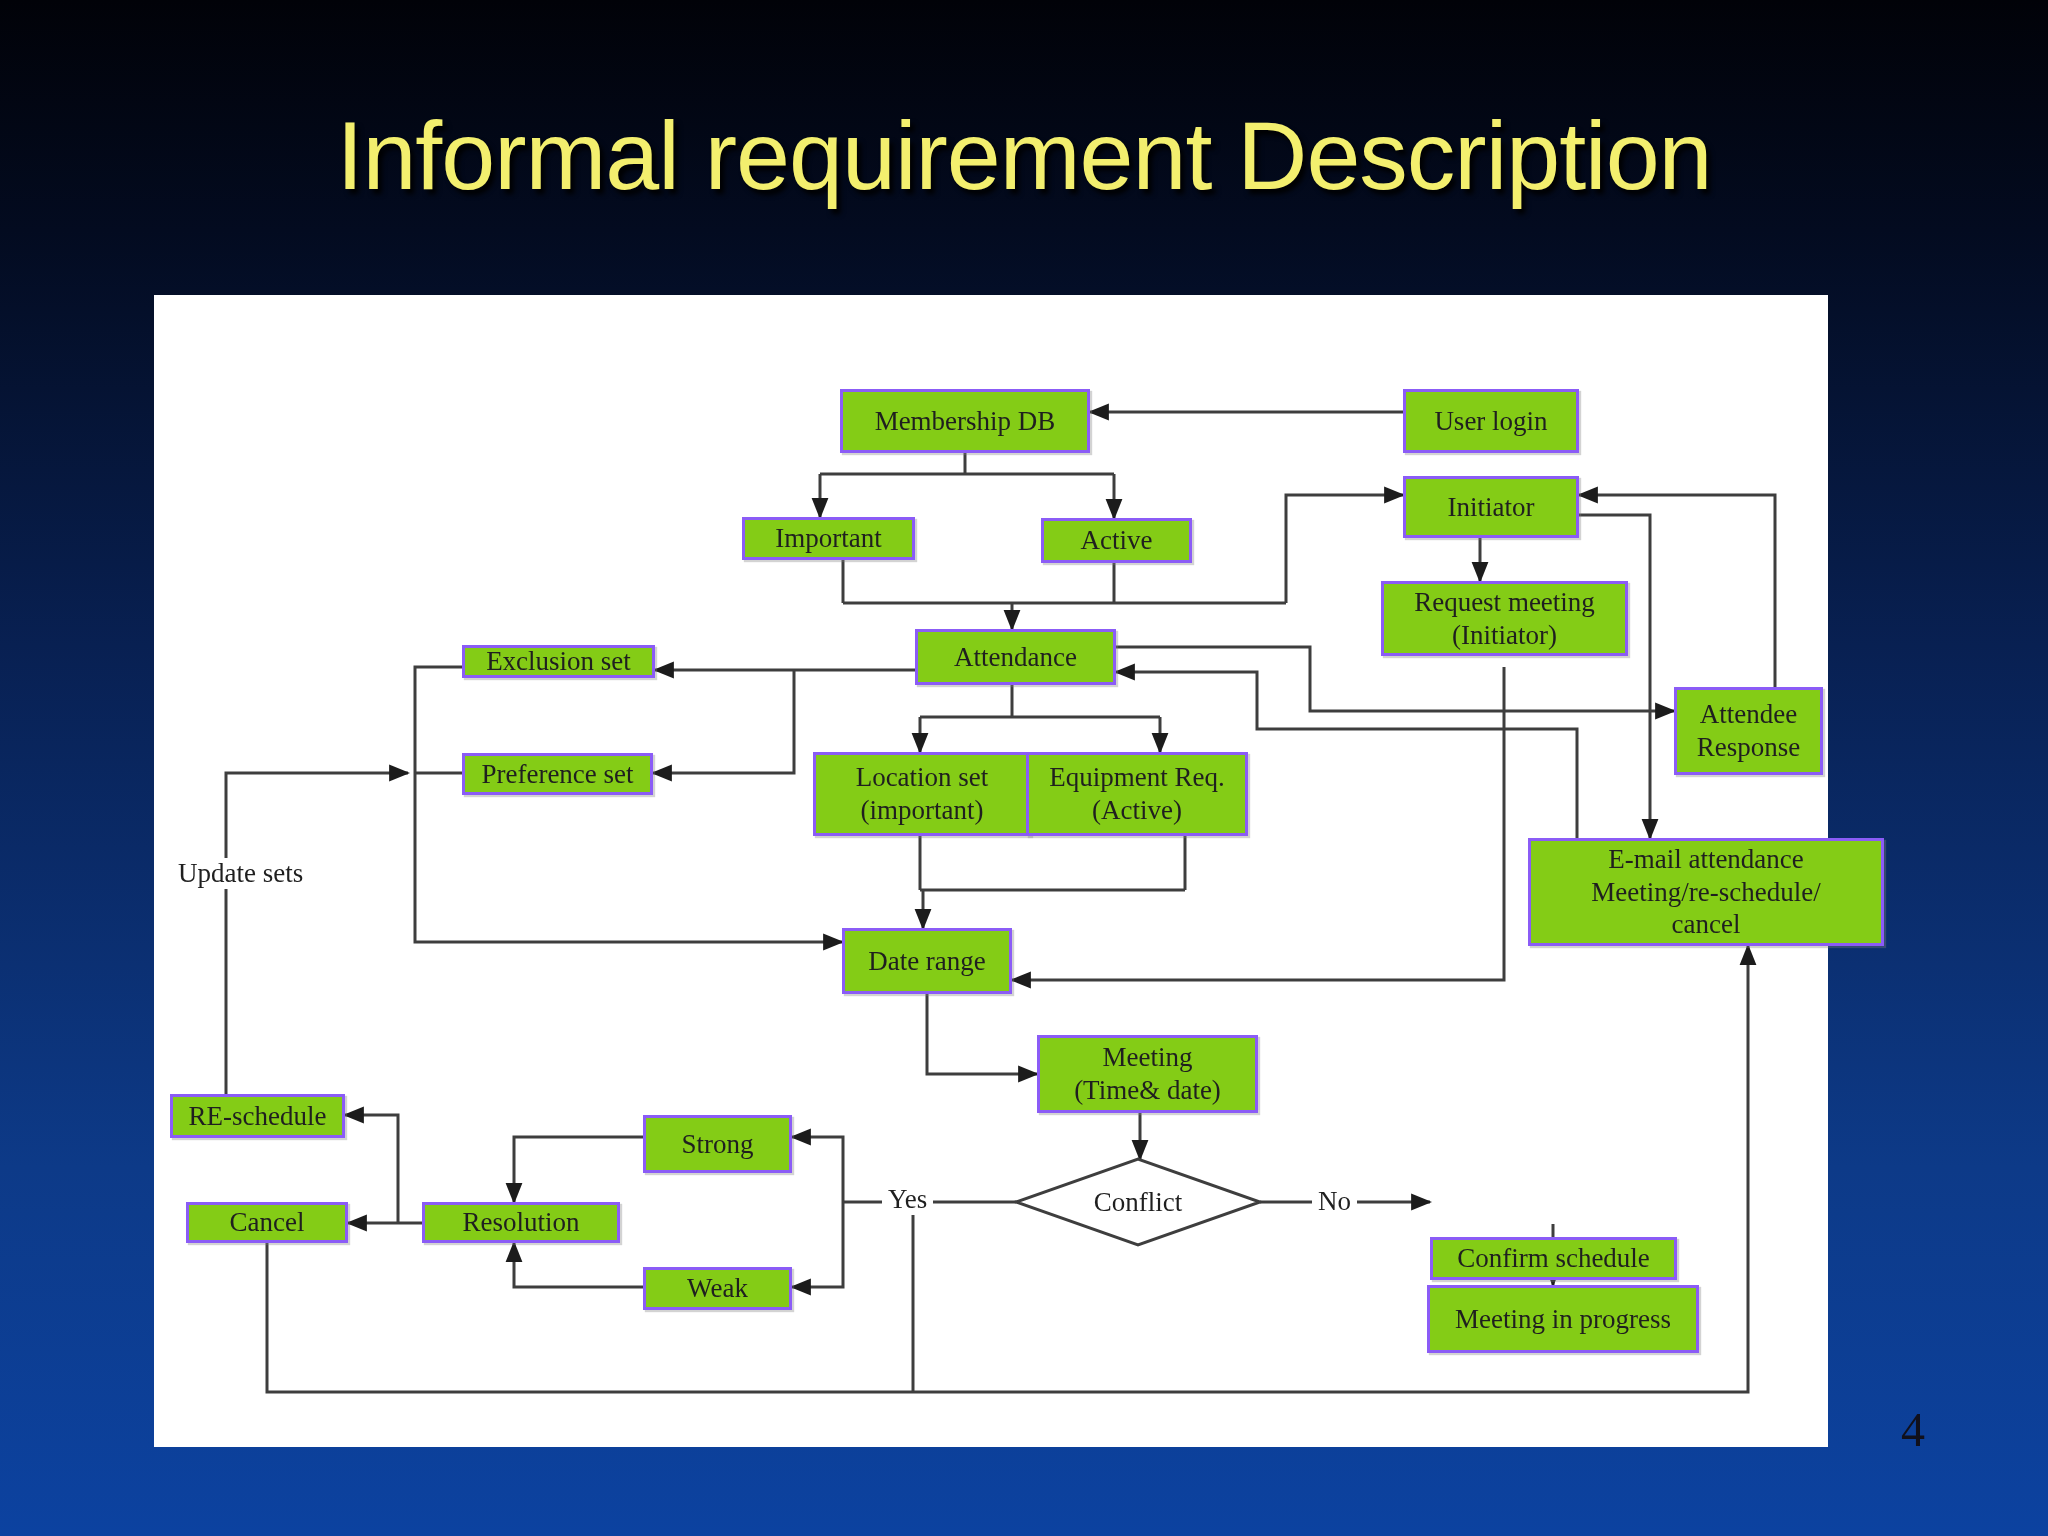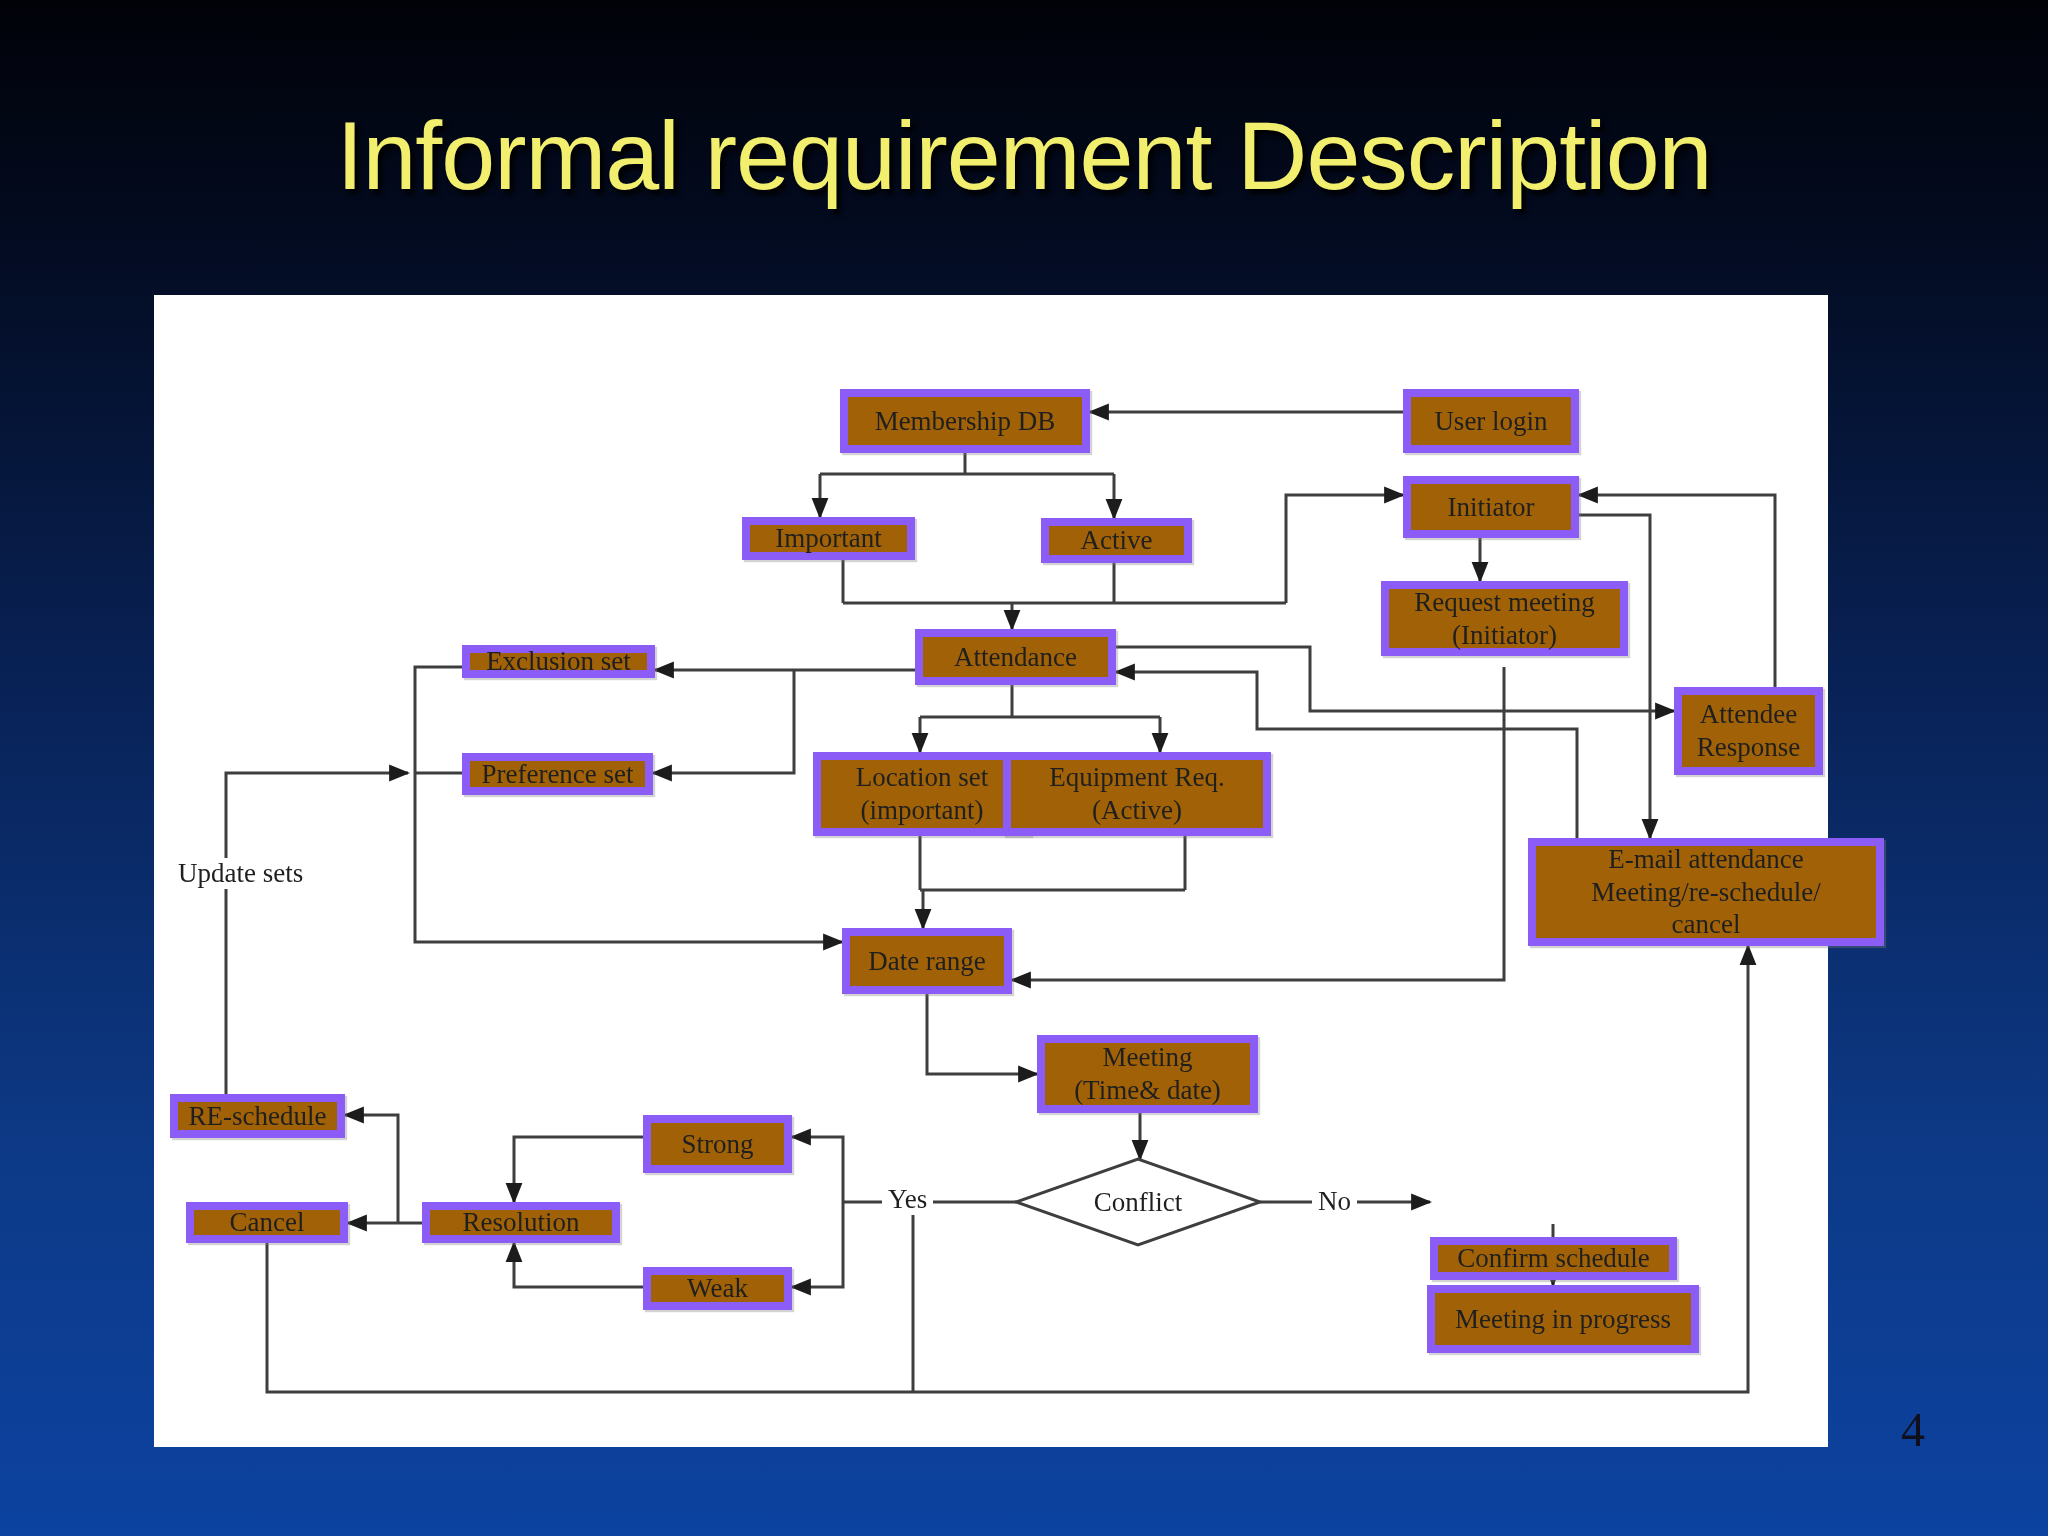--- a/index.html
+++ b/index.html
@@ -16,21 +16,21 @@
     white-space:nowrap;
   }
   .panel{
     position:absolute;left:154px;top:295px;width:1674px;height:1152px;
   }
   #edge-layer{
     position:absolute;left:0;top:0;width:2048px;height:1536px;
   }
   .node{
     position:absolute;box-sizing:border-box;
-    border:8px solid #8b5cf6;background:#a16207;
+    border:3px solid #8b5cf6;background:#84cc16;
     display:flex;flex-direction:column;align-items:center;justify-content:center;
     font-size:27px;line-height:1.22;text-align:center;
     box-shadow:2px 2px 1px rgba(130,130,130,0.35);
   }
   .node.diamond{border:none;background:transparent;box-shadow:none;}
   .flabel{
     position:absolute;font-size:27px;padding:0 6px;white-space:nowrap;
   }
   .page-num{
     position:absolute;left:1880px;top:1402px;width:66px;text-align:center;
@@ -121,21 +121,21 @@
     <div class="node" style="left: 462px; top: 645px; width: 193px; height: 33px; color: rgb(31, 31, 31);">
       <div>Exclusion set</div>
     </div>
     <div class="node" style="left: 462px; top: 753px; width: 191px; height: 42px; color: rgb(31, 31, 31);">
       <div>Preference set</div>
     </div>
     <div class="node" style="left: 813px; top: 752px; width: 218px; height: 84px; color: rgb(31, 31, 31);">
       <div>Location set</div>
       <div>(important)</div>
     </div>
-    <div class="node" style="left: 1003px; top: 752px; width: 268px; height: 84px; color: rgb(31, 31, 31);">
+    <div class="node" style="left: 1026px; top: 752px; width: 222px; height: 84px; color: rgb(31, 31, 31);">
       <div>Equipment Req.</div>
       <div>(Active)</div>
     </div>
     <div class="node" style="left: 1674px; top: 687px; width: 149px; height: 88px; color: rgb(31, 31, 31);">
       <div>Attendee</div>
       <div>Response</div>
     </div>
     <div class="node" style="left: 1528px; top: 838px; width: 356px; height: 108px; color: rgb(31, 31, 31);">
       <div>E-mail attendance</div>
       <div>Meeting/re-schedule/</div>

